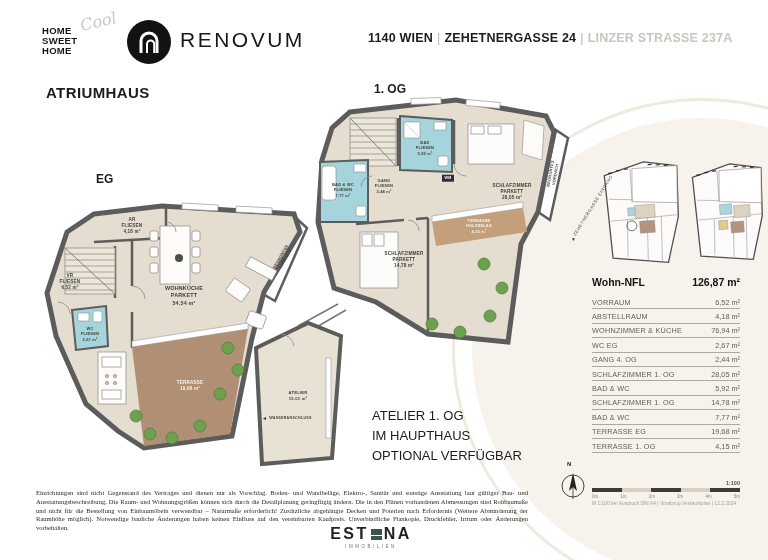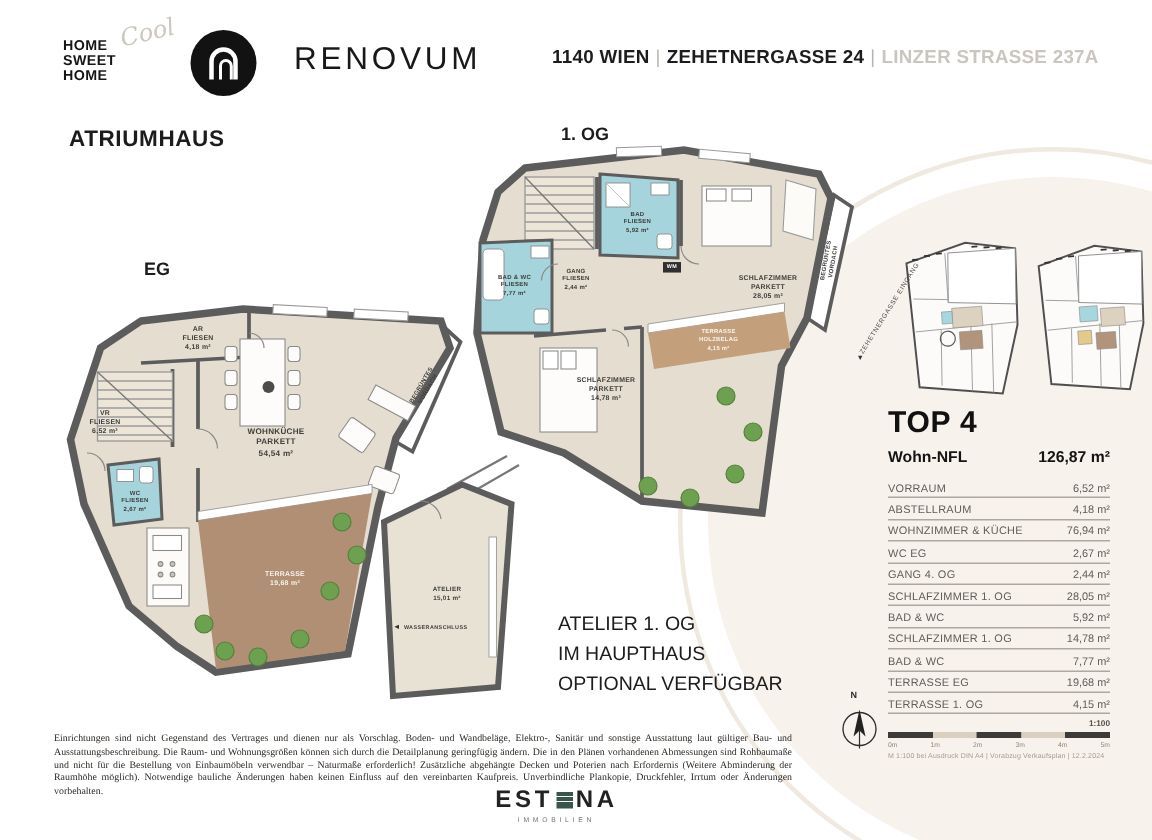--- a/index.html
+++ b/index.html
@@ -6,21 +6,21 @@
   html,body{width:768px;height:560px}
   body{position:relative;overflow:hidden;background:#fff;font-family:"Liberation Sans",sans-serif;color:#1c1c1c}
   .abs{position:absolute}
   
   .bg-ring{left:452px;top:98px;width:500px;height:500px;border-radius:50%;border:3px solid #efe9e0}
   .bg-circle{left:472px;top:118px;width:460px;height:460px;border-radius:50%;background:#f7f2ec}
   
   .brand{left:42px;top:26px;font-size:9.5px;font-weight:800;line-height:1.05;letter-spacing:.3px;color:#161616}
   .cool{left:80px;top:12px;font-family:"DejaVu Serif",serif;font-style:italic;font-size:16px;color:#ccc7bf;transform:rotate(-13deg)}
   .logo-circle{left:127px;top:20px;width:44px;height:44px;border-radius:50%;background:#121212}
-  .logo-word{left:196px;top:28px;font-size:21px;font-weight:500;letter-spacing:2.5px;color:#181818}
+  .logo-word{left:180px;top:28px;font-size:21px;font-weight:500;letter-spacing:2.5px;color:#181818}
   .address{left:368px;top:31px;font-size:12.5px;font-weight:700;letter-spacing:.2px;white-space:nowrap}
   .addr-sep{color:#b9b5ae;font-weight:400;padding:0 4px}
   .addr-muted{color:#cac6bf}
   
   .page-title{left:46px;top:84px;font-size:15px;font-weight:800;letter-spacing:.4px}
   .plan-title{font-size:12px;font-weight:800}
   .atelier-note{left:372px;top:406px;font-size:13px;font-weight:400;line-height:1.55;white-space:pre-line}
   
   .lbl{position:absolute;transform:translate(-50%,-50%);white-space:pre-line;text-align:center;
        font-size:4.6px;font-weight:600;line-height:1.35;color:#3f3e3b;letter-spacing:.2px}
@@ -337,21 +337,20 @@
       <rect x="40" y="62" width="13" height="11" fill="#b2937c" stroke="#8a8a8a" stroke-width=".4"></rect>
       <rect x="28" y="60" width="9" height="9" fill="#e3c98c" stroke="#8a8a8a" stroke-width=".4"></rect>
       <path d="M9,13 h4 M17,11 h4 M25,10 h4 M47,7 h4 M55,8 h4 M63,9 h4" stroke="#333" stroke-width="1.2"></path>
     </g>
   </svg>
 </div>
 <div class="abs street-rot">ZEHETNERGASSE EINGANG</div>
 <div class="abs street-arrow">▼</div>
 
 <div class="abs top-panel">
-  <div class="top-title">TOP 4</div>
   <div class="sumwrap">
     <div class="sumrow">
       <span>Wohn-NFL</span>
       <span>126,87 m²</span>
     </div>
   </div>
   <div class="roomtable">
     <div class="roomrow">
         <span class="nm">VORRAUM</span>
         <span>6,52 m²</span>

